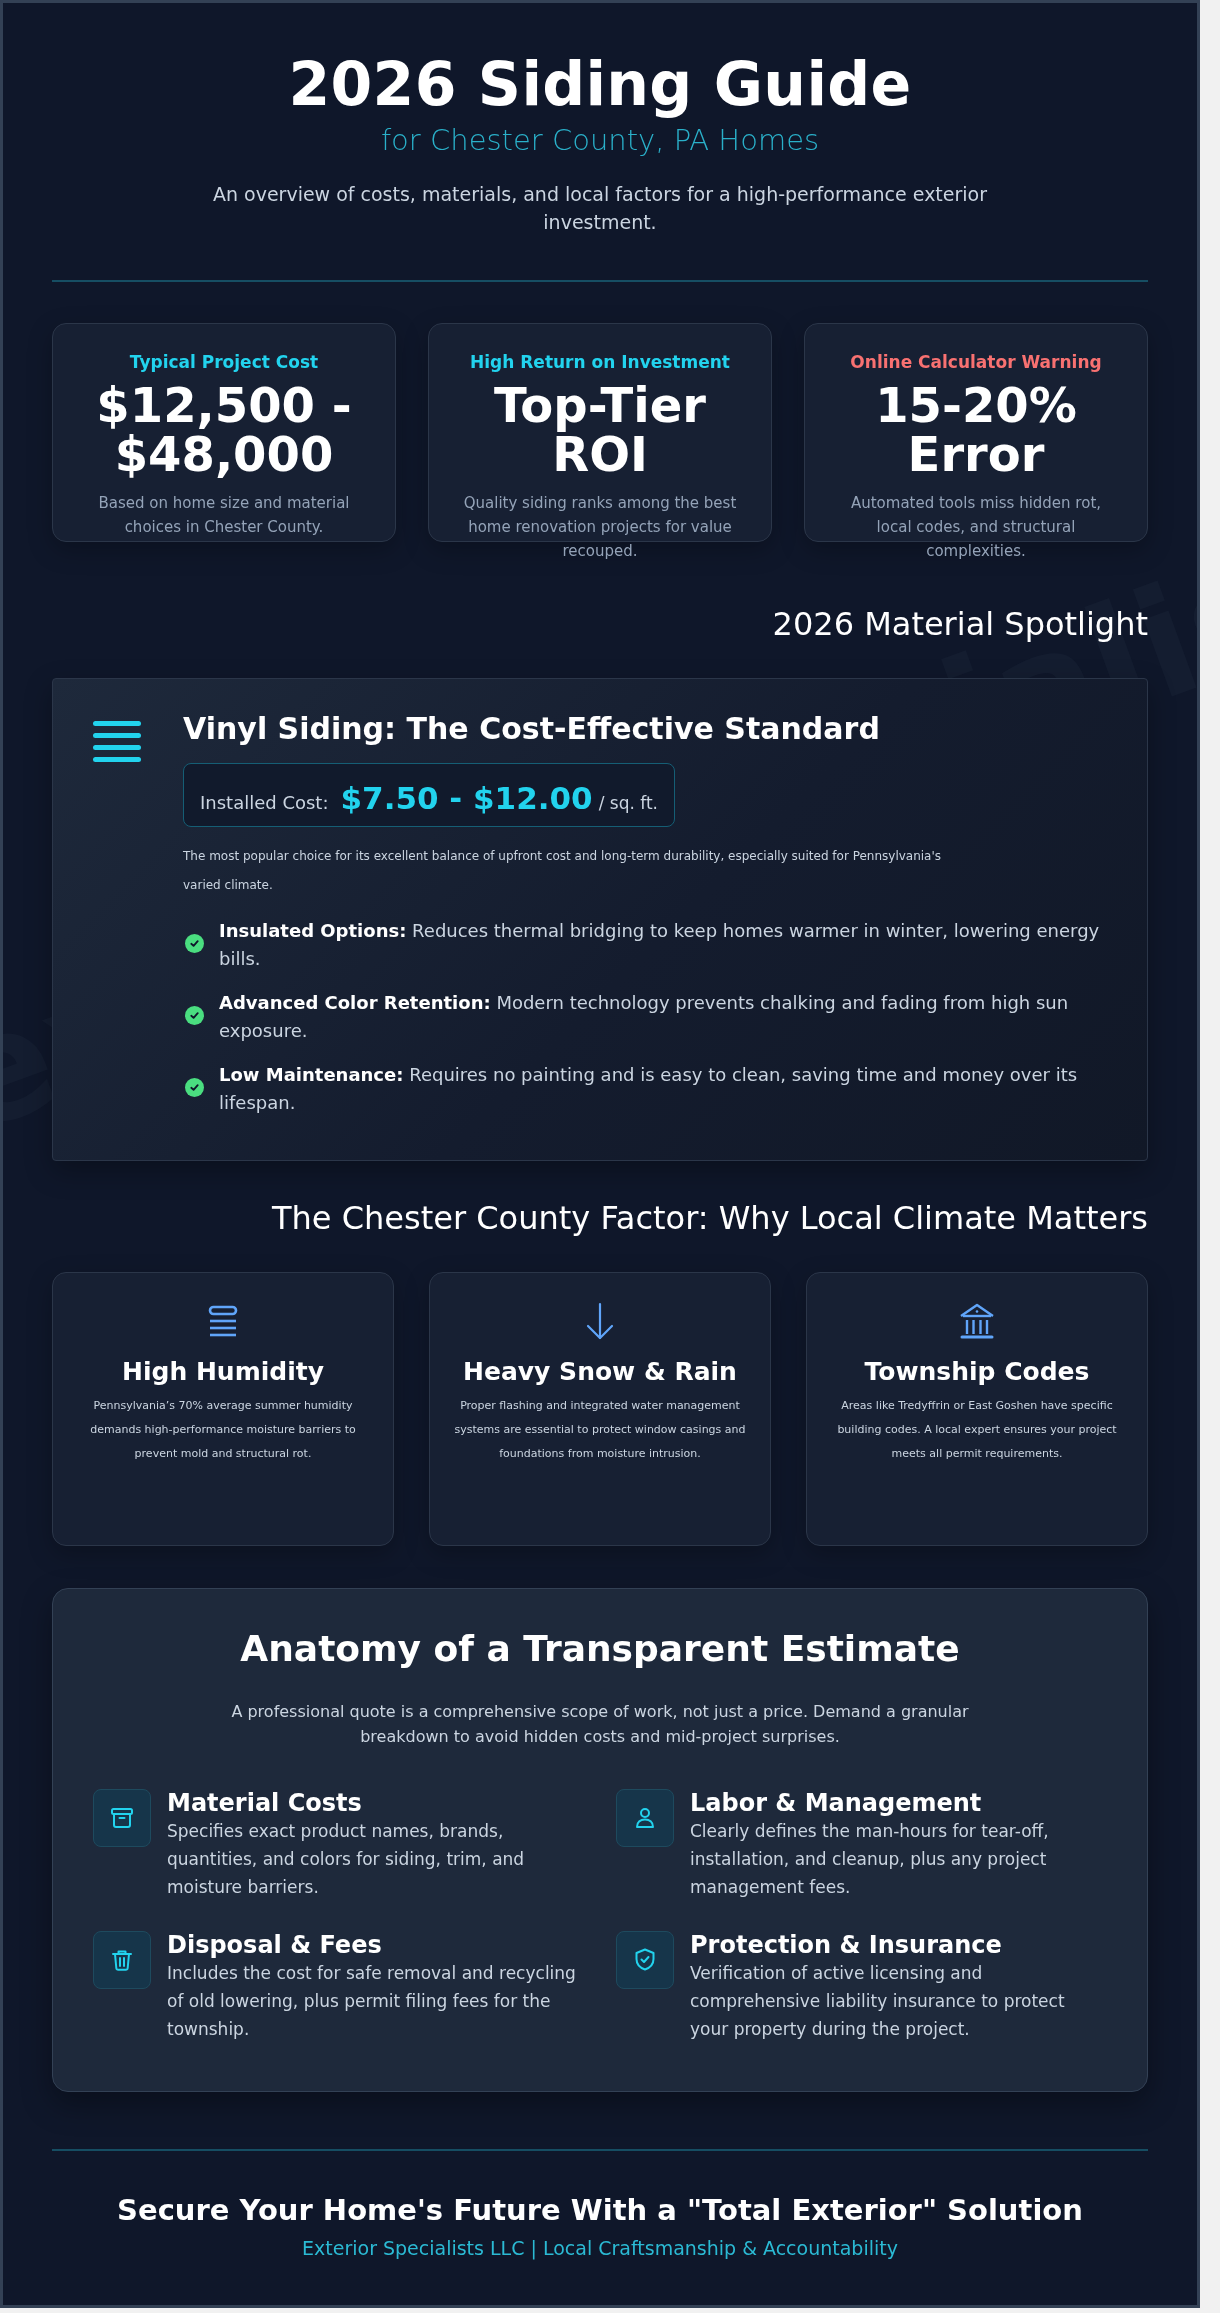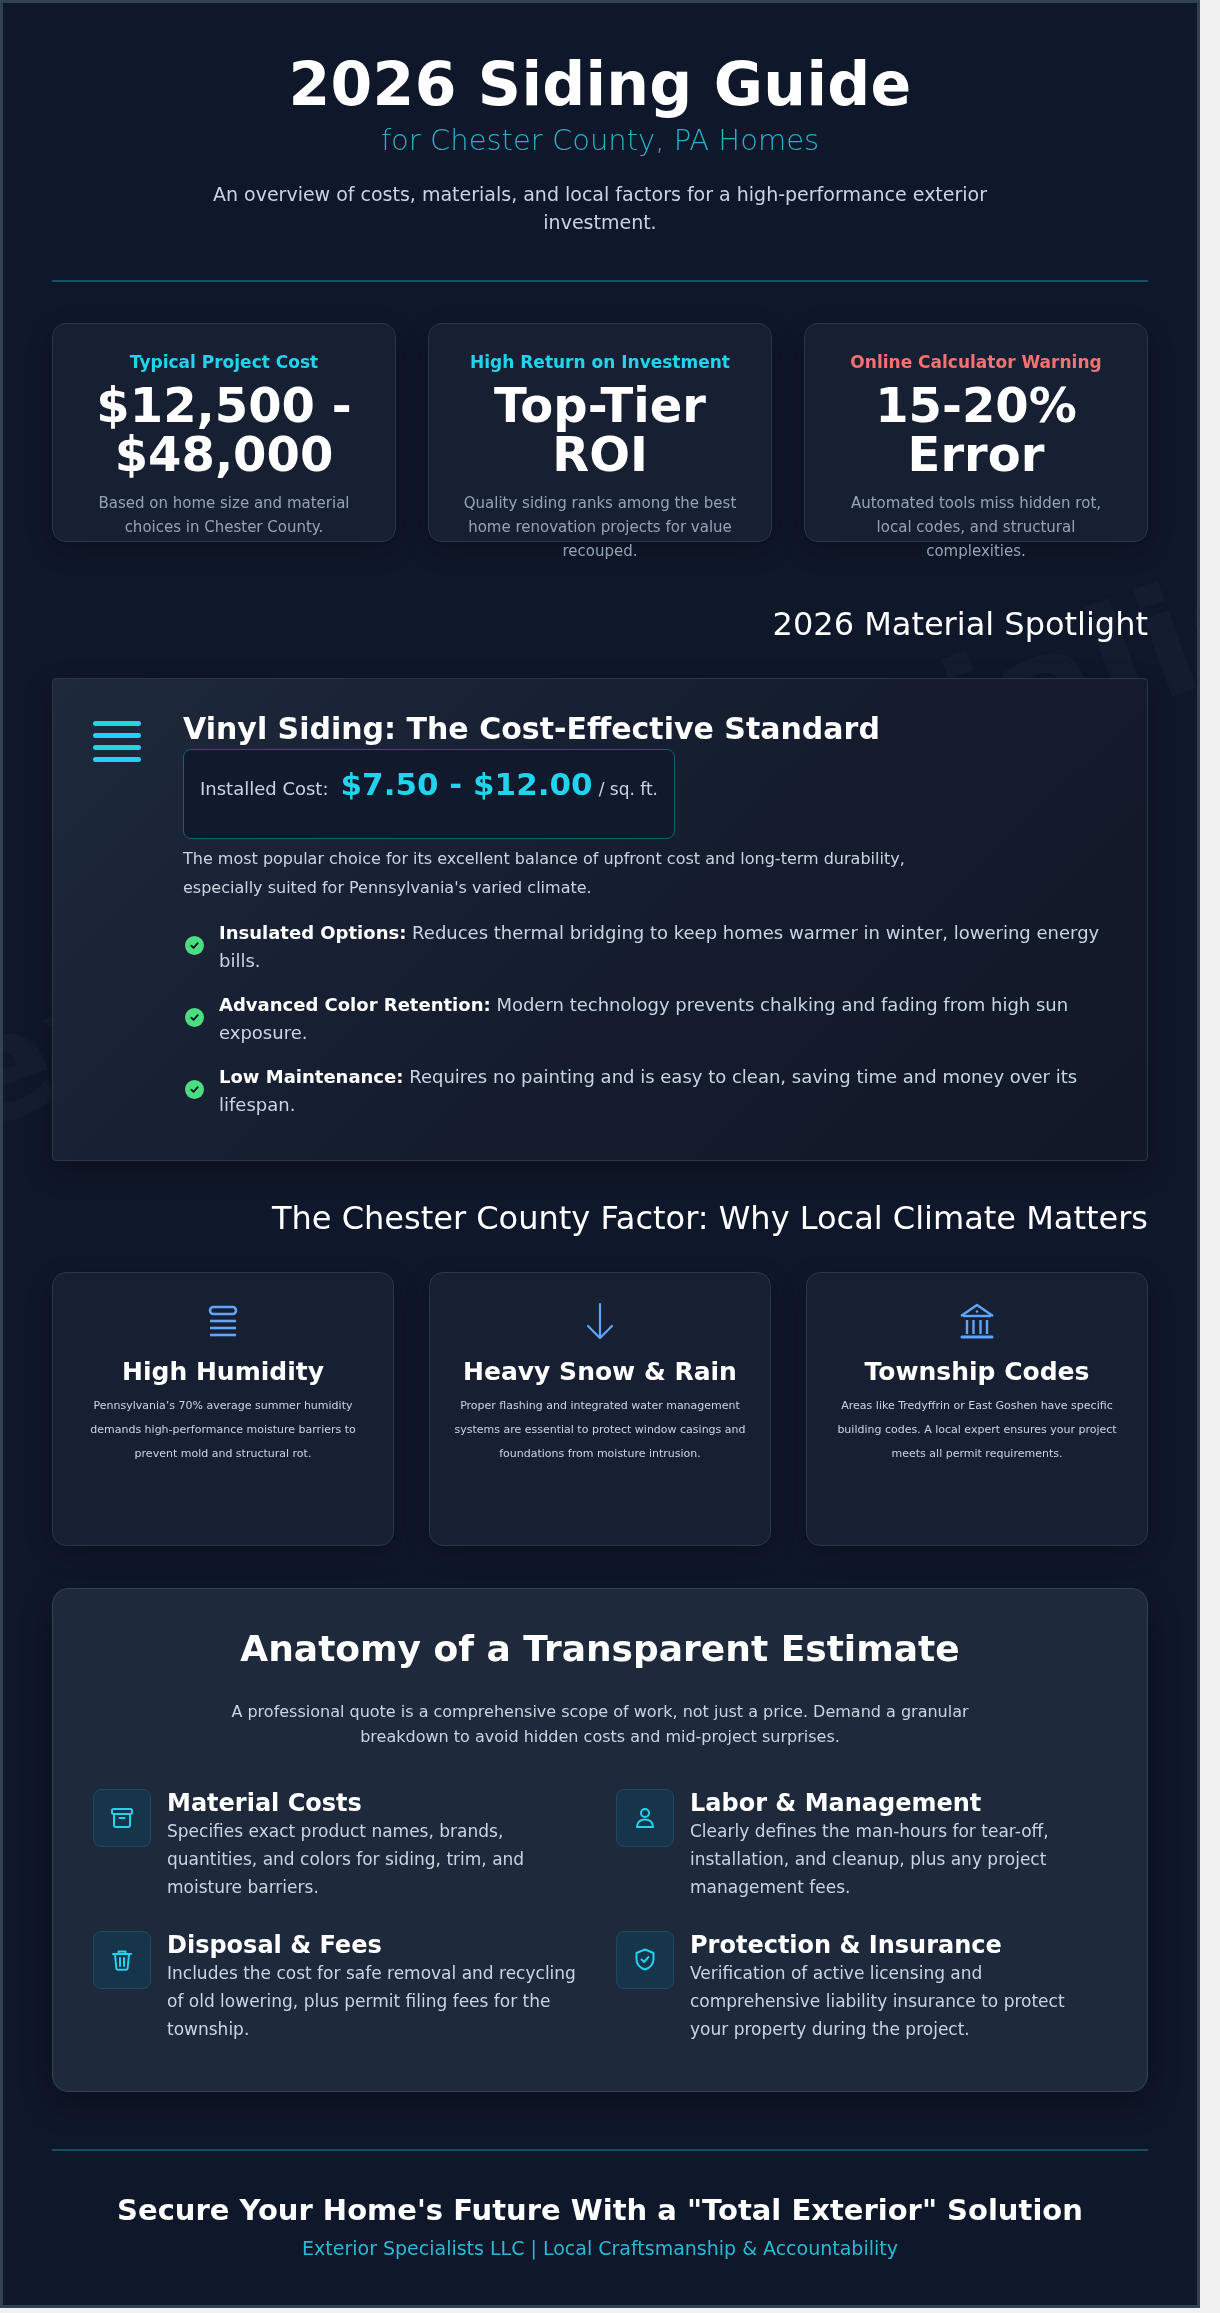--- a/index.html
+++ b/index.html
@@ -56,28 +56,28 @@
     background: linear-gradient(135deg, #1e293b 0%, #141c2e 55%, #111827 100%);
     border: 1px solid #2b3649; position: relative;
     padding: 30px 40px 0 130px;
     box-shadow: 0 10px 28px rgba(0,0,0,0.3);
   }
   .material .m-icon { position: absolute; left: 40px; top: 42px; width: 48px; height: 42px; }
   .material .m-icon span { display: block; height: 5px; border-radius: 3px; background: #22d3ee; margin-bottom: 7px; }
   .material h3 { font-size: 30px; font-weight: bold; color: #ffffff; line-height: 40px; }
   .price-box {
     display: inline-flex; align-items: baseline;
-    height: 90px; padding: 0 16px; border-radius: 8px;
+    margin-top: 14px; height: 64px; padding: 0 16px; border-radius: 8px;
     border: 1px solid #155e75; background: #111a2c;
     line-height: 68px;
   }
   .price-box .pl { font-size: 18px; color: #cbd5e1; margin-right: 12px; }
   .price-box .pv { font-size: 31px; font-weight: bold; color: #22d3ee; }
   .price-box .pu { font-size: 17px; color: #cbd5e1; margin-left: 6px; }
-  .material .m-desc { font-size: 16px; color: #cbd5e1; line-height: 29px; margin-top: 5px; width: 760px; }
+  .material .m-desc { font-size: 12px; color: #cbd5e1; line-height: 29px; margin-top: 15px; width: 760px; }
   .features { list-style: none; margin-top: 17px; }
   .features li { position: relative; padding-left: 36px; font-size: 18px; color: #cbd5e1; line-height: 28px; margin-bottom: 16px; width: 960px; }
   .features li b { color: #ffffff; font-weight: bold; }
   .features .check {
     position: absolute; left: 2px; top: 17px;
     width: 19px; height: 19px; border-radius: 50%; background: #4ade80;
     display: flex; align-items: center; justify-content: center;
   }
 
   

